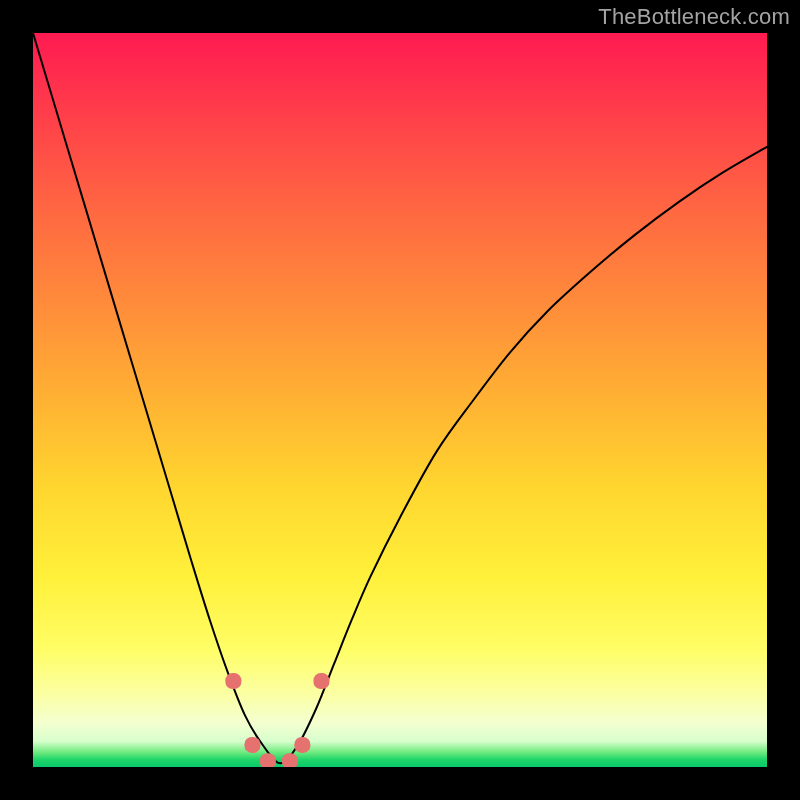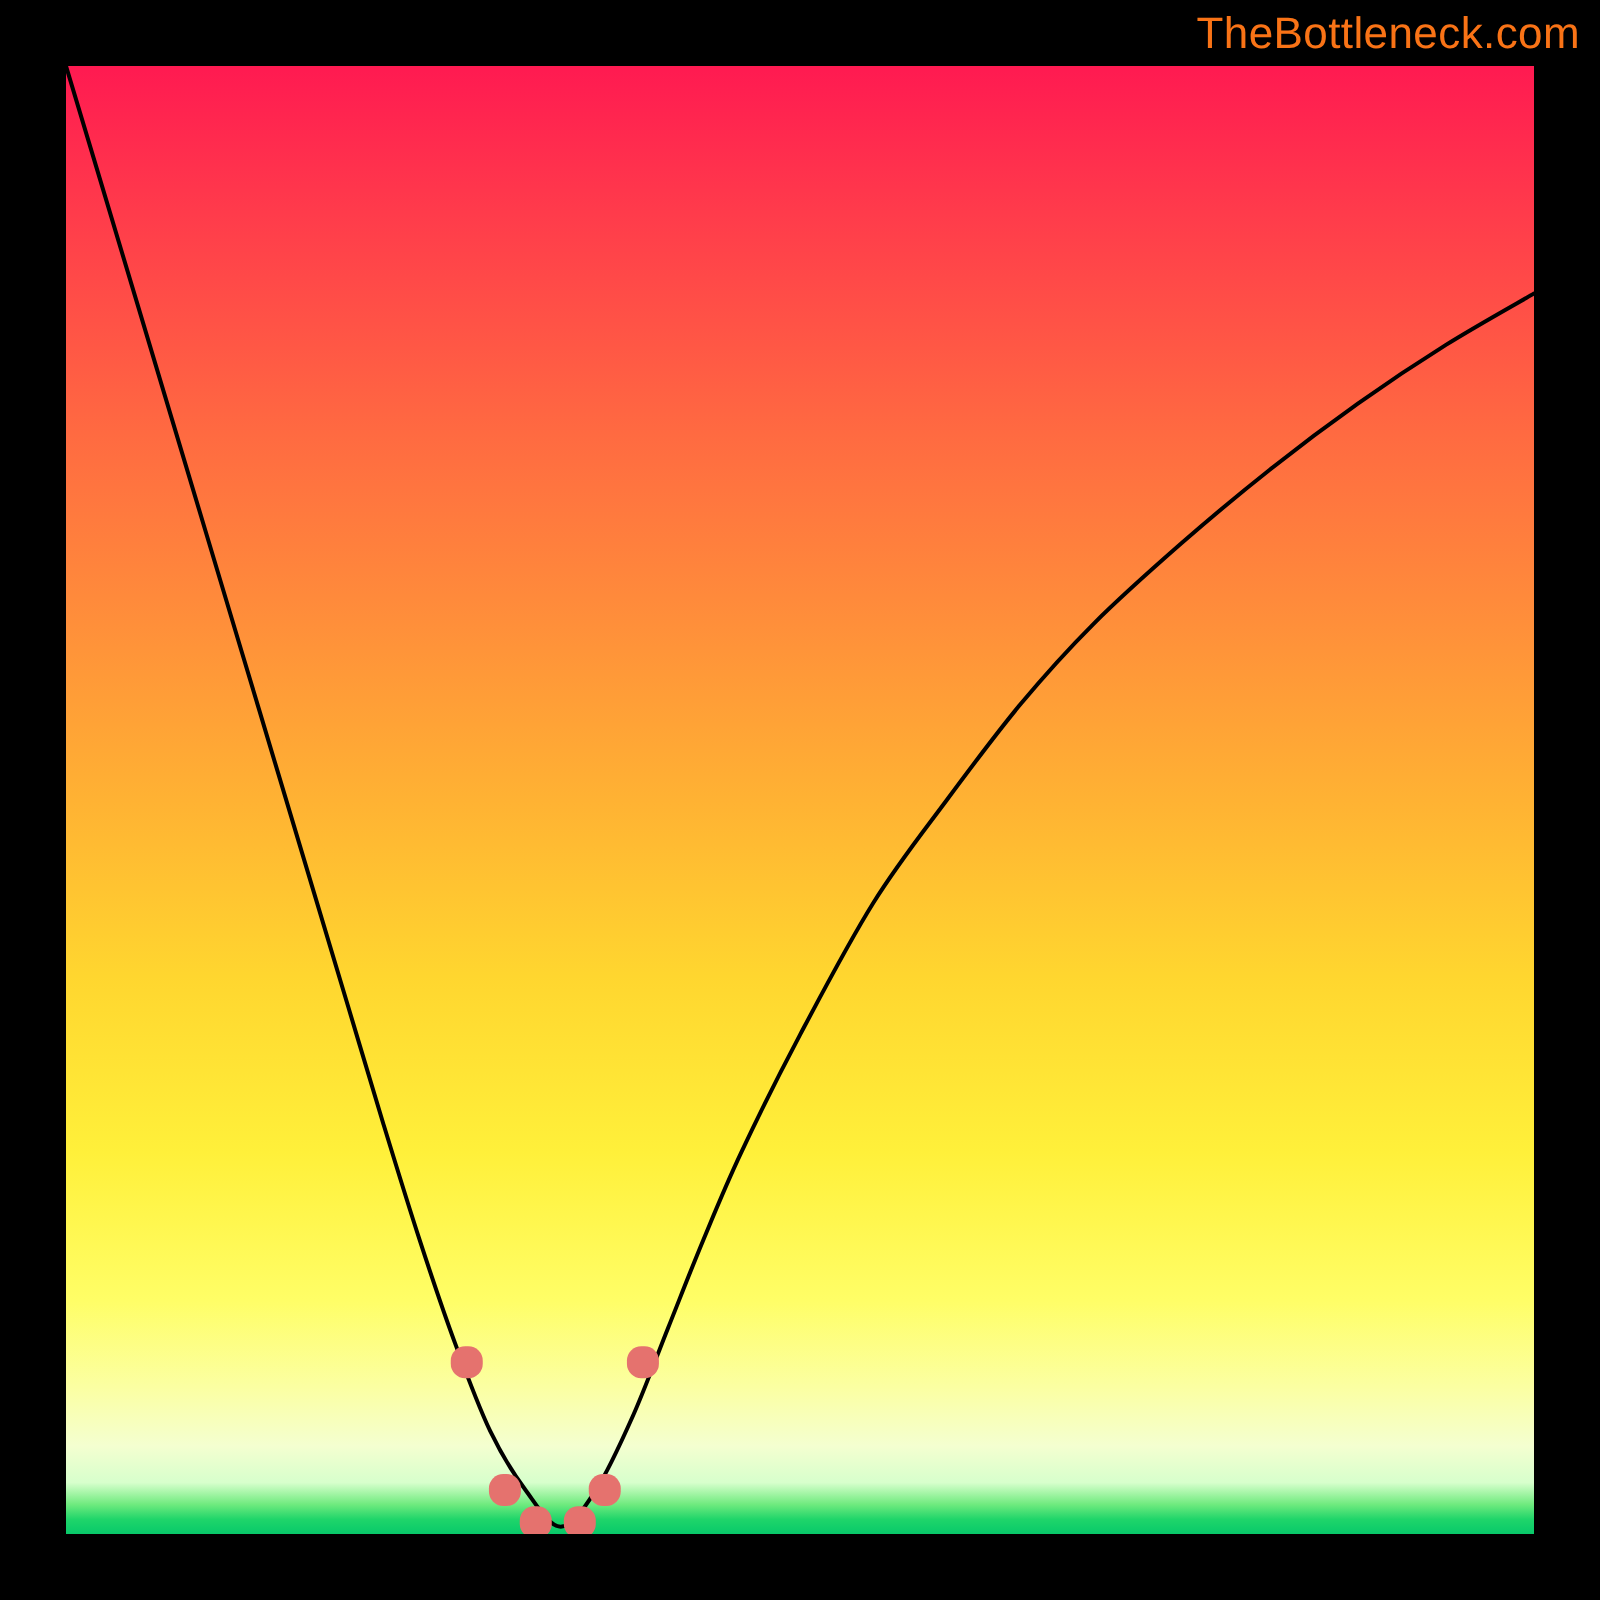--- a/index.html
+++ b/index.html
@@ -41,21 +41,21 @@
       #d7ffcc 96.5%,
       #6eea7e 98%,
       #1fd56a 99%,
       #08c96a 100%
     );
   }
   .watermark {
     position: absolute;
     top: 4px;
     right: 10px;
-    color: #f97316;
+    color: #a3a3a3;
     font-size: 22px;
     letter-spacing: 0.2px;
     font-weight: 500;
   }
   svg.curve {
     position: absolute;
     left: 0;
     top: 0;
     width: 734px;
     height: 734px;

